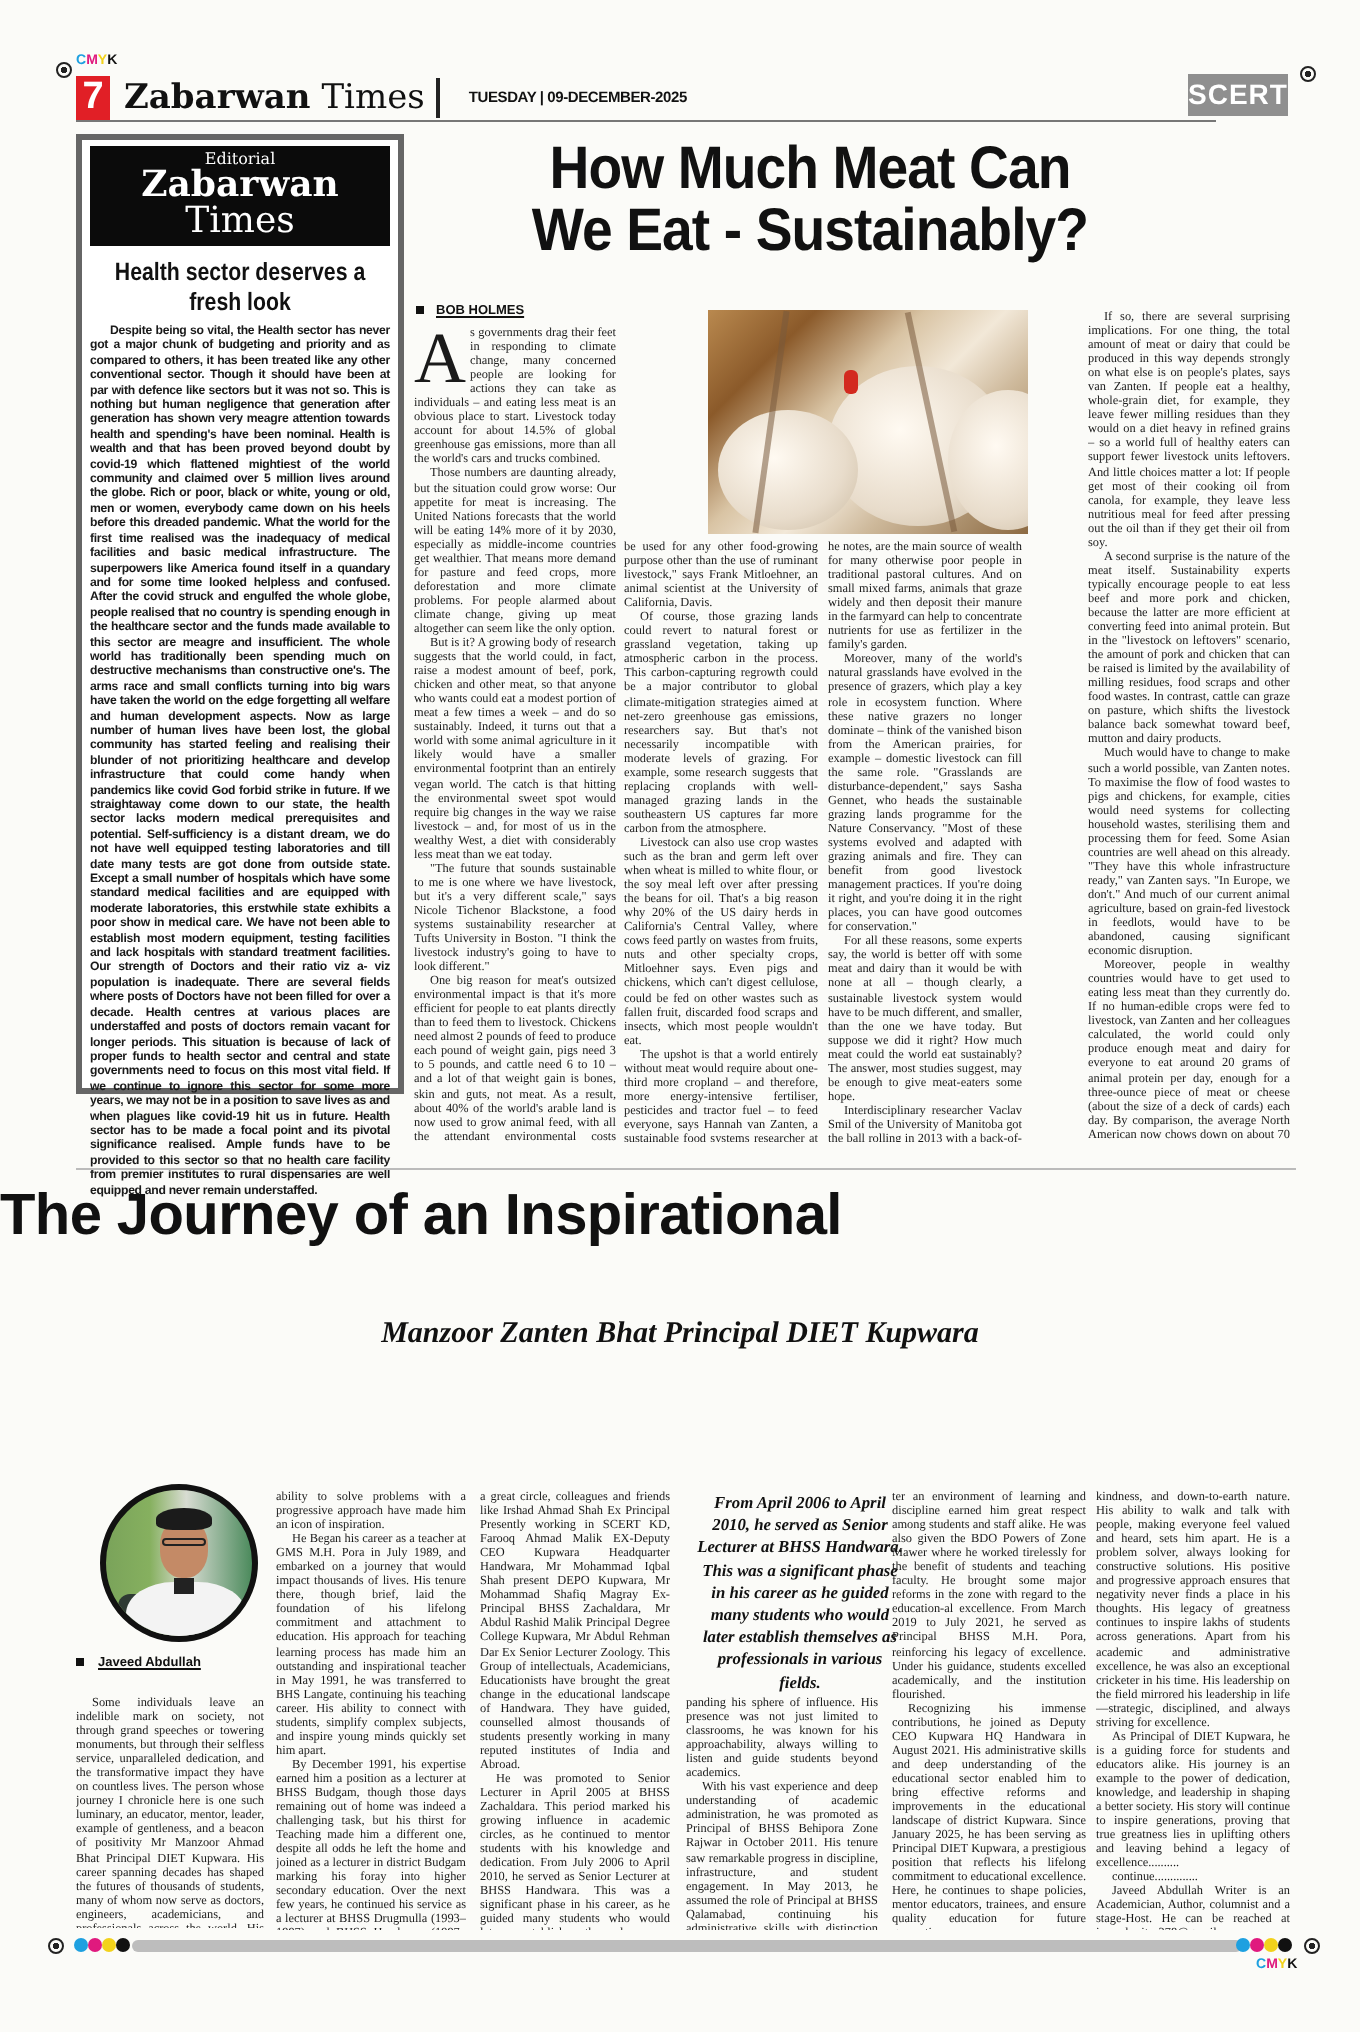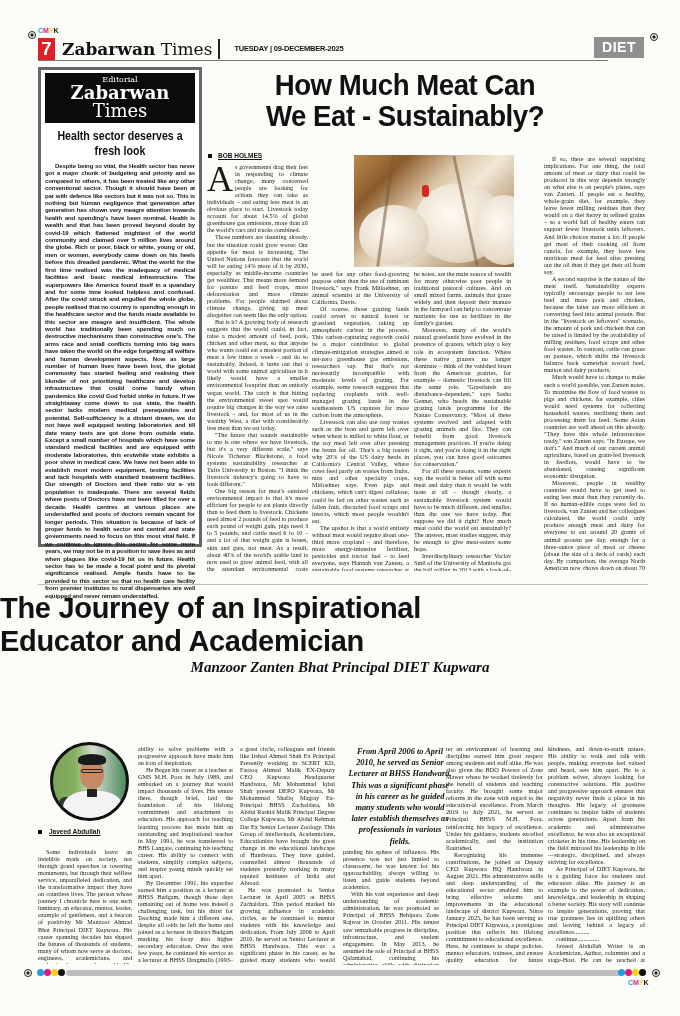--- a/index.html
+++ b/index.html
@@ -68,21 +68,21 @@
 <span class="reg-mark" style="left:28px;top:31px;"></span>
 <span class="cmyk-label" style="left:38px;top:27px;"><span class="c">C</span><span class="m">M</span><span class="y">Y</span><span class="k">K</span></span>
 <span class="reg-mark" style="left:650px;top:33px;"></span>
 
 <div class="masthead">
   <div class="page-num">7</div>
   <div class="paper-name"><b>Zabarwan</b><span> Times</span></div>
   <div class="sep"></div>
   <div class="dateline">TUESDAY | 09-DECEMBER-2025</div>
 </div>
-<div class="edit-tab">DIET</div>
+<div class="edit-tab">SCERT</div>
 
 <div class="editorial">
   <div class="ed-banner">
     <div class="ed-small">Editorial</div>
     <div class="ed-big"><b>Zabarwan</b><span> Times</span></div>
   </div>
   <div class="ed-title">Health sector deserves a fresh look</div>
   <div class="ed-body">Despite being so vital, the Health sector has never got a major chunk of budgeting and priority and as compared to others, it has been treated like any other conventional sector. Though it should have been at par with defence like sectors but it was not so. This is nothing but human negligence that generation after generation has shown very meagre attention towards health and spending's have been nominal. Health is wealth and that has been proved beyond doubt by covid-19 which flattened mightiest of the world community and claimed over 5 million lives around the globe. Rich or poor, black or white, young or old, men or women, everybody came down on his heels before this dreaded pandemic. What the world for the first time realised was the inadequacy of medical facilities and basic medical infrastructure. The superpowers like America found itself in a quandary and for some time looked helpless and confused. After the covid struck and engulfed the whole globe, people realised that no country is spending enough in the healthcare sector and the funds made available to this sector are meagre and insufficient. The whole world has traditionally been spending much on destructive mechanisms than constructive one's. The arms race and small conflicts turning into big wars have taken the world on the edge forgetting all welfare and human development aspects. Now as large number of human lives have been lost, the global community has started feeling and realising their blunder of not prioritizing healthcare and develop infrastructure that could come handy when pandemics like covid God forbid strike in future. If we straightaway come down to our state, the health sector lacks modern medical prerequisites and potential. Self-sufficiency is a distant dream, we do not have well equipped testing laboratories and till date many tests are got done from outside state. Except a small number of hospitals which have some standard medical facilities and are equipped with moderate laboratories, this erstwhile state exhibits a poor show in medical care. We have not been able to establish most modern equipment, testing facilities and lack hospitals with standard treatment facilities. Our strength of Doctors and their ratio viz a- viz population is inadequate. There are several fields where posts of Doctors have not been filled for over a decade. Health centres at various places are understaffed and posts of doctors remain vacant for longer periods. This situation is because of lack of proper funds to health sector and central and state governments need to focus on this most vital field. If we continue to ignore this sector for some more years, we may not be in a position to save lives as and when plagues like covid-19 hit us in future. Health sector has to be made a focal point and its pivotal significance realised. Ample funds have to be provided to this sector so that no health care facility from premier institutes to rural dispensaries are well equipped and never remain understaffed.</div>
 </div>
 
@@ -129,21 +129,20 @@
   <p>A second surprise is the nature of the meat itself. Sustainability experts typically encourage people to eat less beef and more pork and chicken, because the latter are more efficient at converting feed into animal protein. But in the "livestock on leftovers" scenario, the amount of pork and chicken that can be raised is limited by the availability of milling residues, food scraps and other food wastes. In contrast, cattle can graze on pasture, which shifts the livestock balance back somewhat toward beef, mutton and dairy products.</p>
   <p>Much would have to change to make such a world possible, van Zanten notes. To maximise the flow of food wastes to pigs and chickens, for example, cities would need systems for collecting household wastes, sterilising them and processing them for feed. Some Asian countries are well ahead on this already. "They have this whole infrastructure ready," van Zanten says. "In Europe, we don't." And much of our current animal agriculture, based on grain-fed livestock in feedlots, would have to be abandoned, causing significant economic disruption.</p>
   <p>Moreover, people in wealthy countries would have to get used to eating less meat than they currently do. If no human-edible crops were fed to livestock, van Zanten and her colleagues calculated, the world could only produce enough meat and dairy for everyone to eat around 20 grams of animal protein per day, enough for a three-ounce piece of meat or cheese (about the size of a deck of cards) each day. By comparison, the average North American now chows down on about 70 grams of animal protein a day – well above their protein requirement – and the average European on 51.</p>
 
 </div>
 
 <div class="rule" style="left:38px;top:584px;width:610px;"></div>
 
 <div class="journey-headline">
   <div>The Journey of an Inspirational</div>
-  <div>Educator and Academician</div>
 </div>
 <div class="journey-sub">Manzoor Zanten Bhat Principal DIET Kupwara</div>
 
 <div class="portrait">
   <div class="jacket"></div>
   <div class="shirt"></div>
   <div class="collar"></div>
   <div class="face"></div>
   <div class="hair"></div>
   <div class="glasses"></div>

